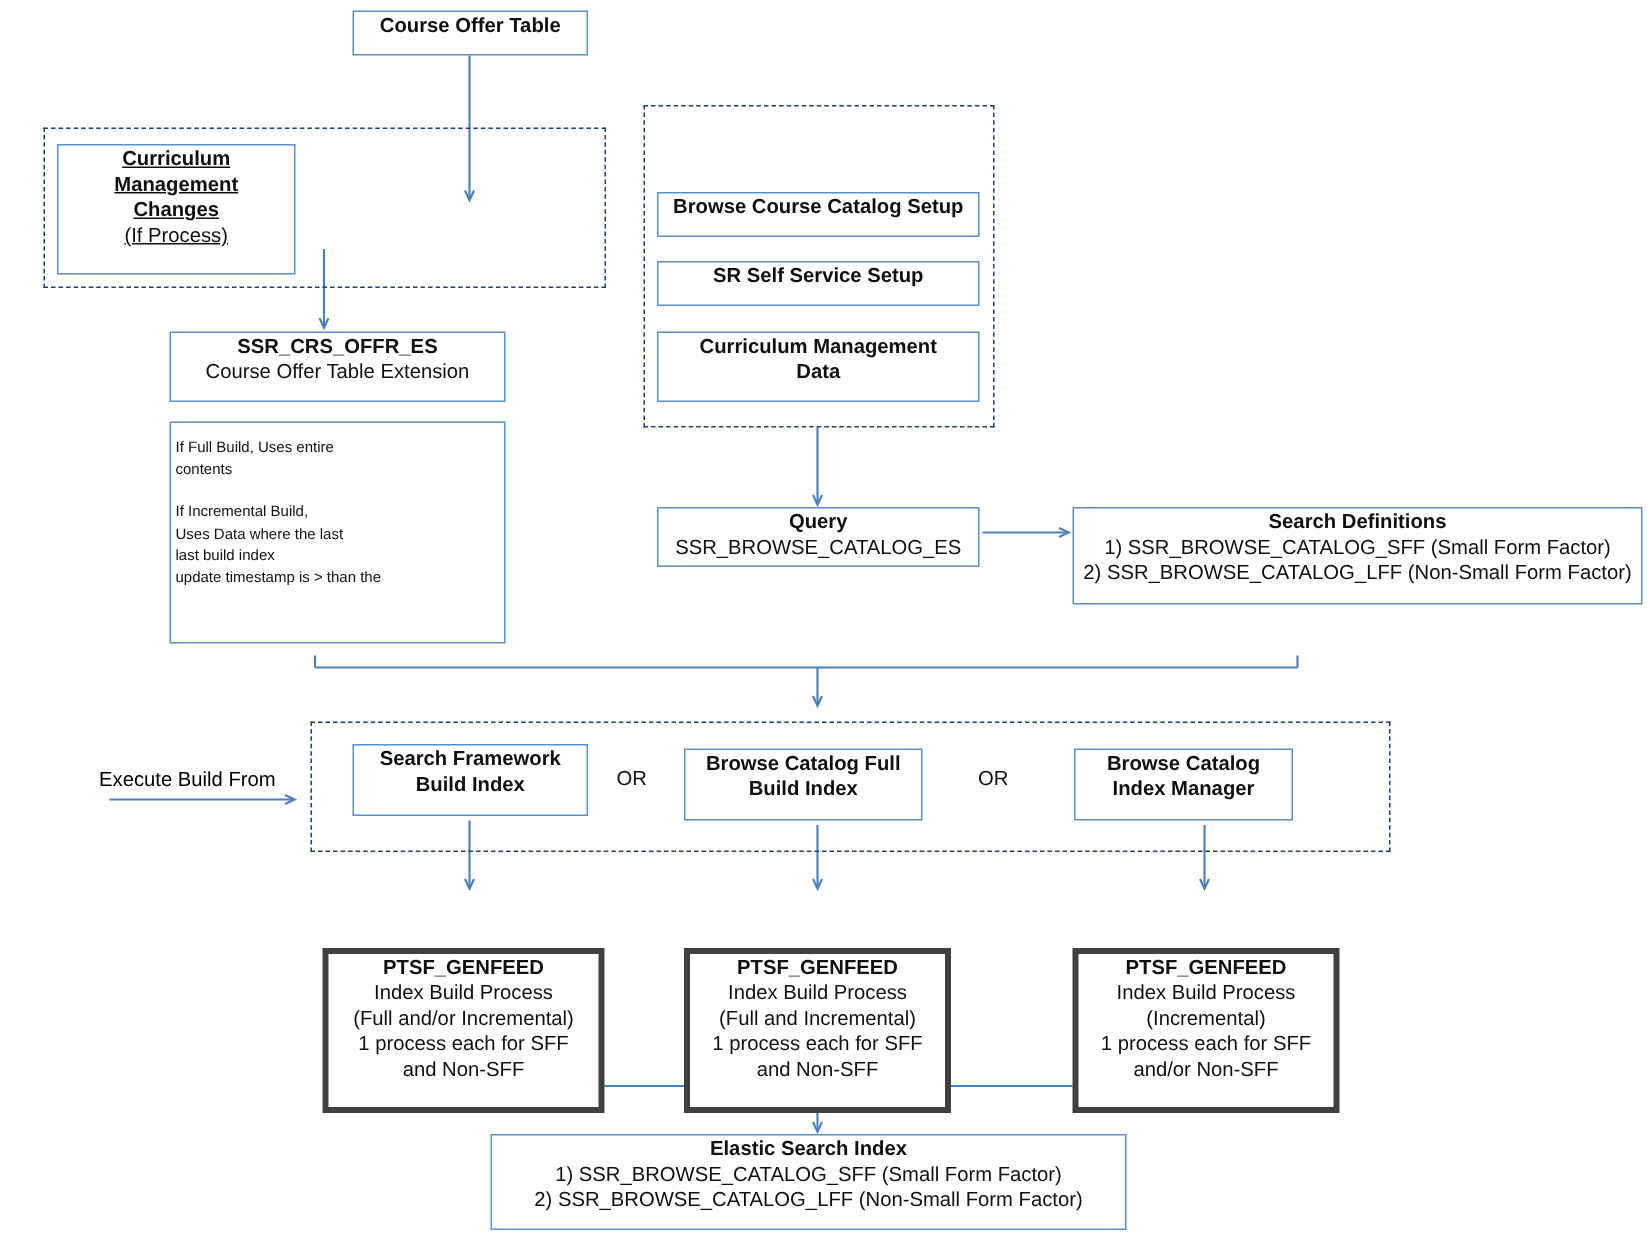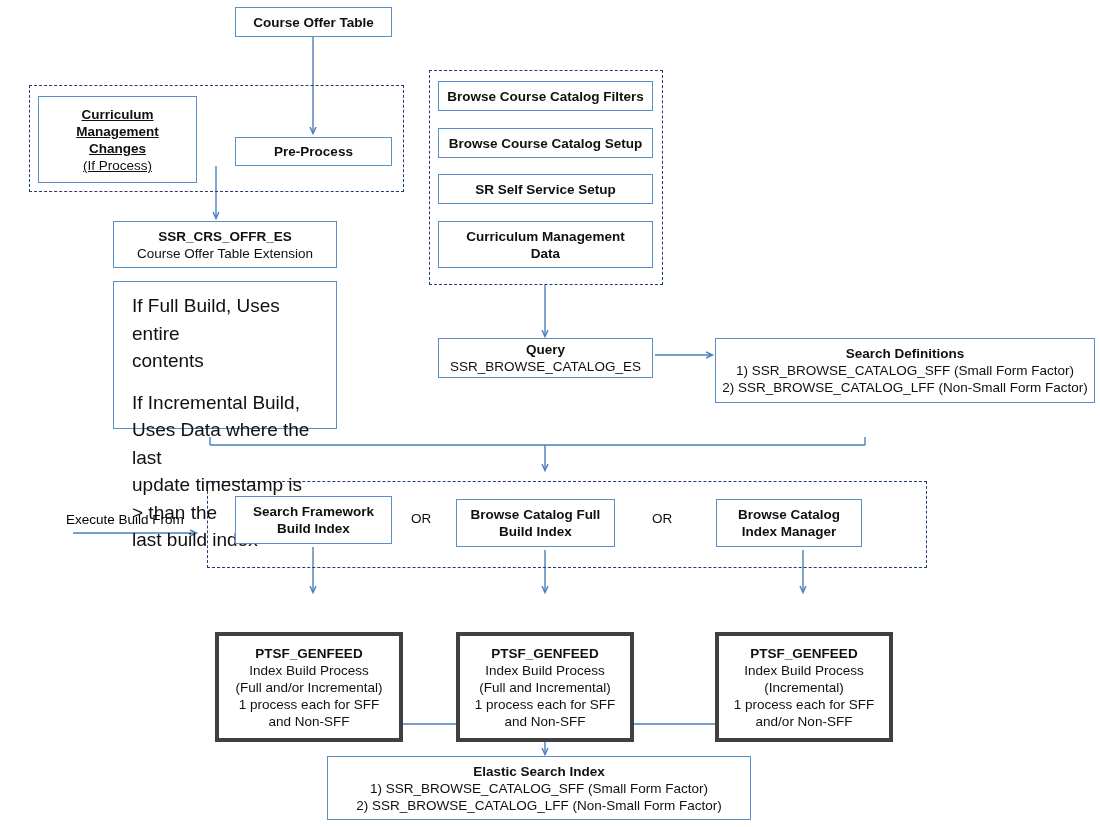--- a/index.html
+++ b/index.html
@@ -15,21 +15,21 @@
   svg#wires{position:absolute;left:0;top:0;width:1100px;height:827px;pointer-events:none;}
 
   .node{
     position:absolute;
     box-sizing:border-box;
     background:#ffffff;
     border:1px solid #5b8fc7;
     display:flex;
     flex-direction:column;
     align-items:center;
-    justify-content:center;
+    justify-content:flex-start;
     text-align:center;
     line-height:1.26;
     font-size:13.5px;
     z-index:3;
   }
   .node.thick{border:4px solid #404040;margin-top:36px;}
   .node .t1{font-weight:bold;}
   .node .t2{font-weight:normal;}
   .node.plain{font-weight:bold;}
 
@@ -46,24 +46,24 @@
     font-size:13.5px;
     color:#000000;
     white-space:nowrap;
     z-index:3;
   }
   .note{
     position:absolute;
     box-sizing:border-box;
     border:1px solid #5b8fc7;
     background:#fff;
-    font-size:19px;
+    font-size:10px;
     line-height:1.45;
     text-align:left;
-    padding:10px 18px;
+    padding:10px 3px;
     z-index:3;
   }
   .note p{margin:0;}
   .note p.gap{margin-top:14px;}
   .or-label{
     position:absolute;
     font-size:13.5px;
     z-index:4;
   }
   .listline{display:block;white-space:nowrap;}
@@ -115,41 +115,35 @@
     <span class="t1">Course Offer Table</span>
   </div>
 
   <div class="node" style="left:38px;top:96px;width:159px;height:87px;text-decoration:underline;">
     <span class="t1">Curriculum</span>
     <span class="t1">Management</span>
     <span class="t1">Changes</span>
     <span class="t2">(If Process)</span>
   </div>
 
-  <div class="node plain" style="left:235px;top:137px;width:157px;height:29px;">
-    <span class="t1">Pre-Process</span>
-  </div>
 
   <div class="node" style="left:113px;top:221px;width:224px;height:47px;">
     <span class="t1">SSR_CRS_OFFR_ES</span>
     <span class="t2">Course Offer Table Extension</span>
   </div>
 
   <div class="note" style="left:113px;top:281px;width:224px;height:148px;">
     <p>If Full Build,  Uses entire</p>
     <p>contents</p>
     <p class="gap">If Incremental Build,</p>
     <p>Uses Data where the last</p>
+    <p>last build index</p>
     <p>update timestamp is &gt; than the</p>
-    <p>last build index</p>
-  </div>
-
-  <div class="node plain" style="left:438px;top:81px;width:215px;height:30px;">
-    <span class="t1">Browse Course Catalog Filters</span>
-  </div>
+  </div>
+
   <div class="node plain" style="left:438px;top:128px;width:215px;height:30px;">
     <span class="t1">Browse Course Catalog Setup</span>
   </div>
   <div class="node plain" style="left:438px;top:174px;width:215px;height:30px;">
     <span class="t1">SR Self Service Setup</span>
   </div>
   <div class="node" style="left:438px;top:221px;width:215px;height:47px;">
     <span class="t1">Curriculum Management</span>
     <span class="t1">Data</span>
   </div>

